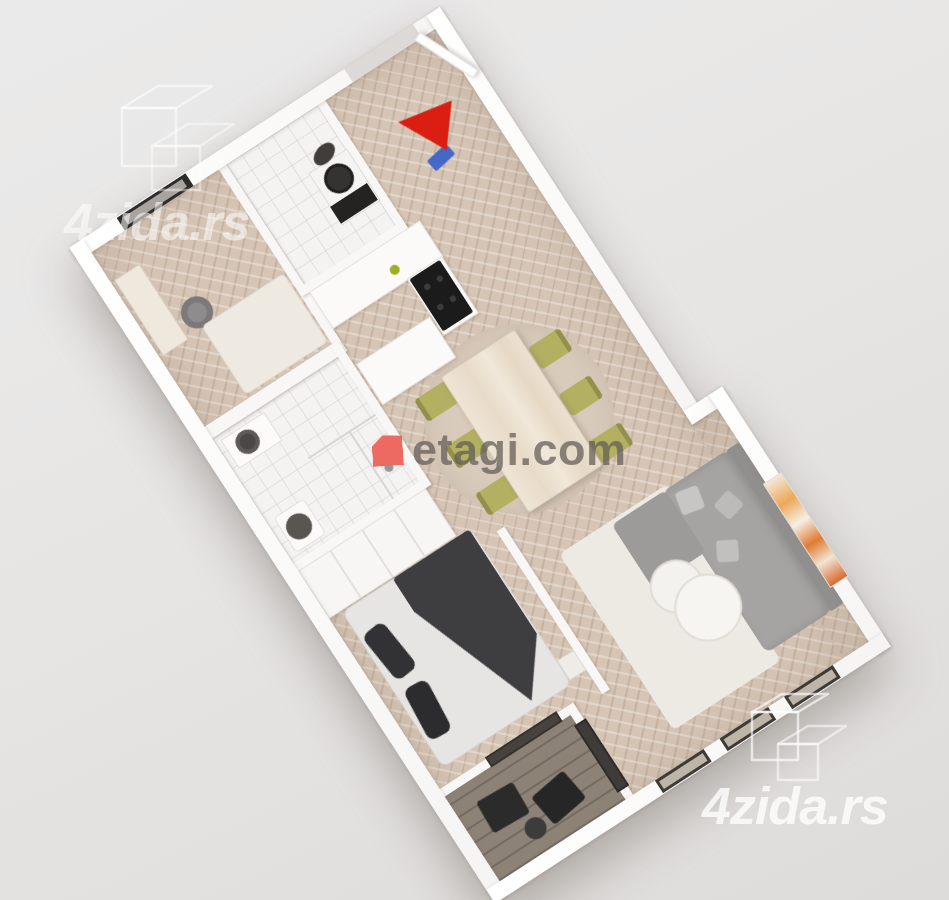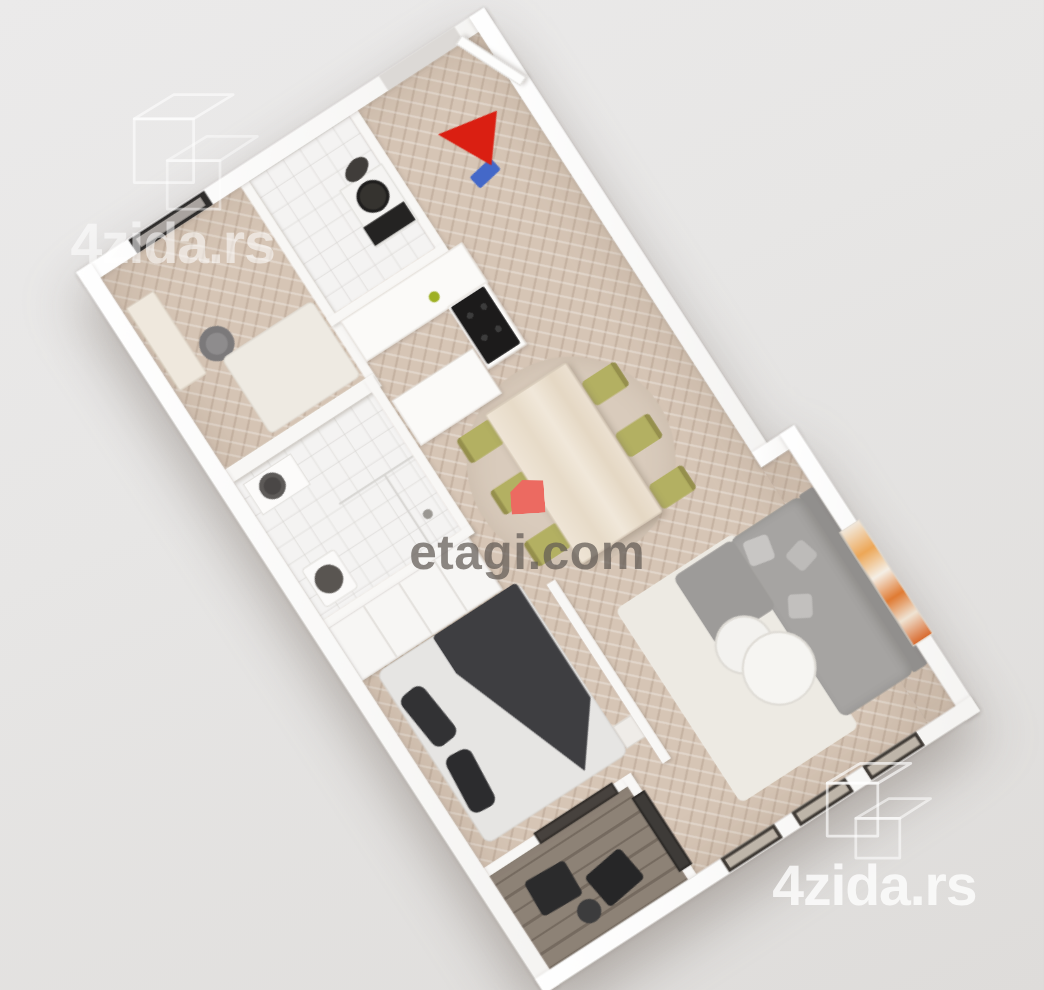--- a/index.html
+++ b/index.html
@@ -26,21 +26,21 @@
                      linear-gradient(90deg, rgba(205,202,198,.45) 1px, transparent 1px);
     background-size:18px 18px;z-index:1;}
   .furn{z-index:4;}
   .z6{z-index:6;}
 
   
   .win{position:absolute;top:750px;height:15px;background:#beb5a9;border:3px solid #3f3a35;
        box-sizing:border-box;z-index:6;}
 
   
-  .wm-white{color:rgba(255,255,255,0.55);font-weight:600;letter-spacing:-1px;z-index:30;}
+  .wm-white{color:rgba(255,255,255,0.55);font-weight:600;letter-spacing:-1px;z-index:30;font-style:italic;}
   .wm-logo{z-index:30;}
   .etagi{display:flex;align-items:center;gap:9px;z-index:30;}
   .etagi-text{color:rgba(97,90,85,0.72);font-size:45px;font-weight:600;letter-spacing:0.5px;}
   .etagi-logo{width:31px;height:31px;background:#ec6a61;transform:rotate(-4deg);
               clip-path:polygon(38% 0, 100% 6%, 100% 100%, 0 100%, 0 34%);}
 </style>
 </head>
 <body>
 
 <div class="page">
@@ -159,21 +159,21 @@
   <svg class="abs wm-logo" style="left:108px;top:68px;" width="128" height="125" viewBox="0 0 128 125">
     <g fill="none" stroke="rgba(255,255,255,0.55)" stroke-width="2.5" stroke-linejoin="round">
       <path d="M14 40 L50 18 L104 18 L68 40 Z"></path>
       <rect x="14" y="40" width="54" height="58"></rect>
       <path d="M44 78 L80 56 L126 56 L92 78 Z" opacity="0.8"></path>
       <rect x="44" y="78" width="48" height="44" opacity="0.8"></rect>
     </g>
   </svg>
   <div class="abs wm-white" style="left:64px;top:192px;font-size:52px;">4zida.rs</div>
 
-  <div class="abs etagi" style="left:372px;top:436px;flex-direction:column;">
+  <div class="abs etagi" style="left:372px;top:424px;">
     <div class="etagi-logo"></div>
     <div class="etagi-text">etagi.com</div>
   </div>
 
   <svg class="abs wm-logo" style="left:742px;top:680px;" width="112" height="105" viewBox="0 0 112 105">
     <g fill="none" stroke="rgba(255,255,255,0.65)" stroke-width="2.5" stroke-linejoin="round">
       <path d="M10 32 L40 14 L86 14 L56 32 Z"></path>
       <rect x="10" y="32" width="46" height="48"></rect>
       <path d="M36 64 L66 46 L104 46 L76 64 Z" opacity="0.85"></path>
       <rect x="36" y="64" width="40" height="36" opacity="0.85"></rect>

